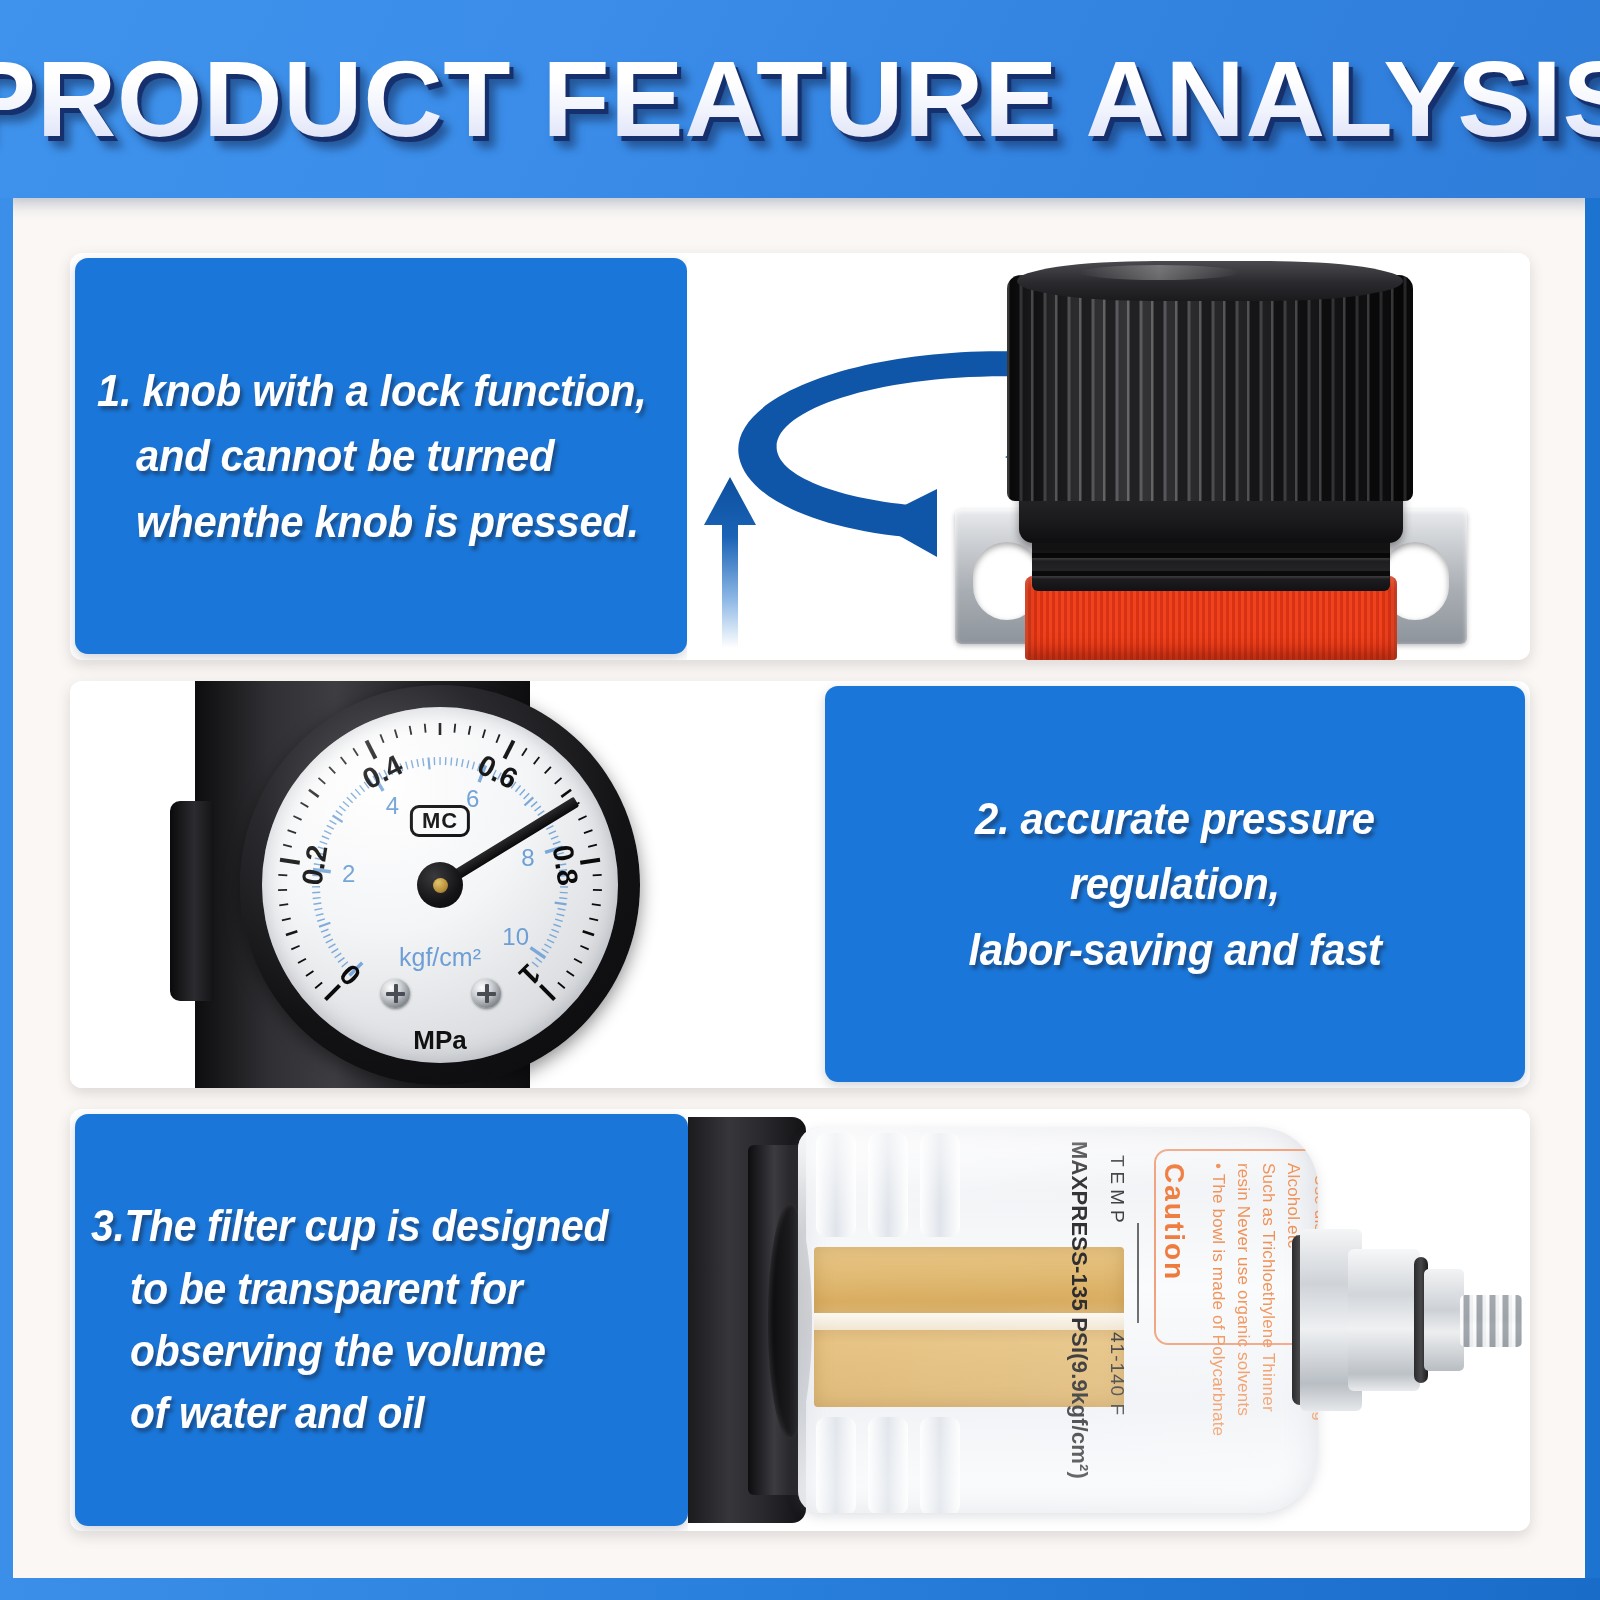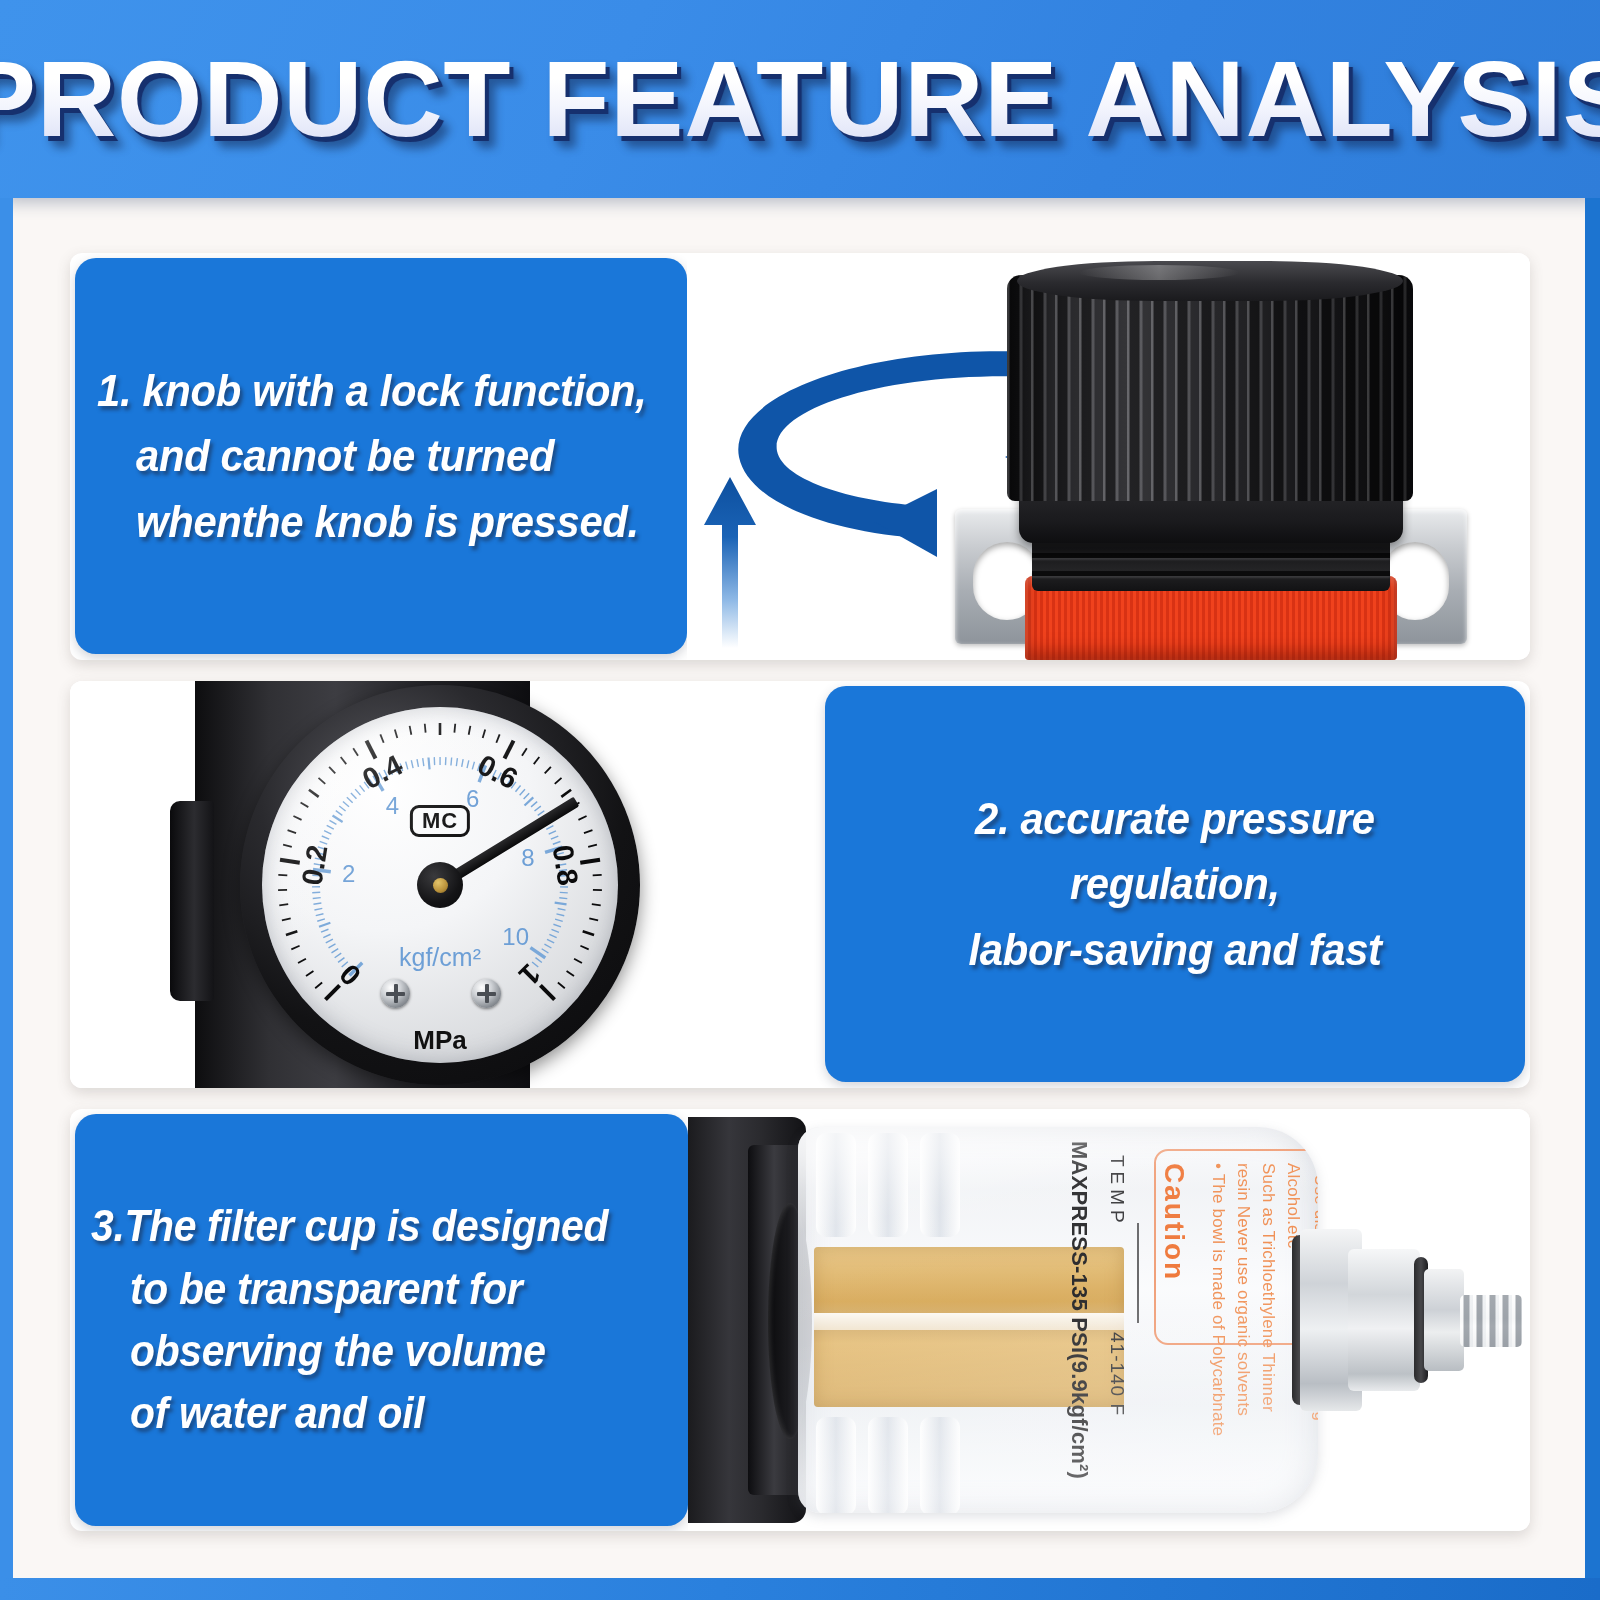--- a/index.html
+++ b/index.html
@@ -47,21 +47,21 @@
     overflow:hidden;
   }
   #panel-1 { left:70px; top:253px;  width:1460px; height:407px; }
   #panel-2 { left:70px; top:681px;  width:1460px; height:407px; }
   #panel-3 { left:70px; top:1109px; width:1460px; height:422px; }
 
   
   .text-card {
     position:absolute;
     background:#1a77d9;
-    border-radius:21px;
+    border-radius:13px;
     display:flex; flex-direction:column; justify-content:center;
     box-shadow:0 4px 11px rgba(50,60,80,.22);
   }
   .text-card .line {
     color:#ffffff;
     font-family:"Liberation Sans", sans-serif;
     font-weight:bold;
     font-style:italic;
     font-size:45px;
     line-height:1.45;

